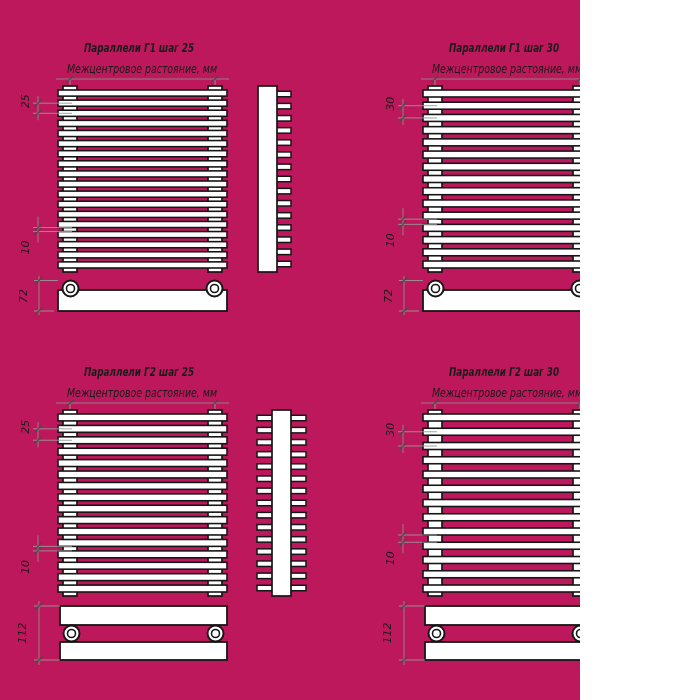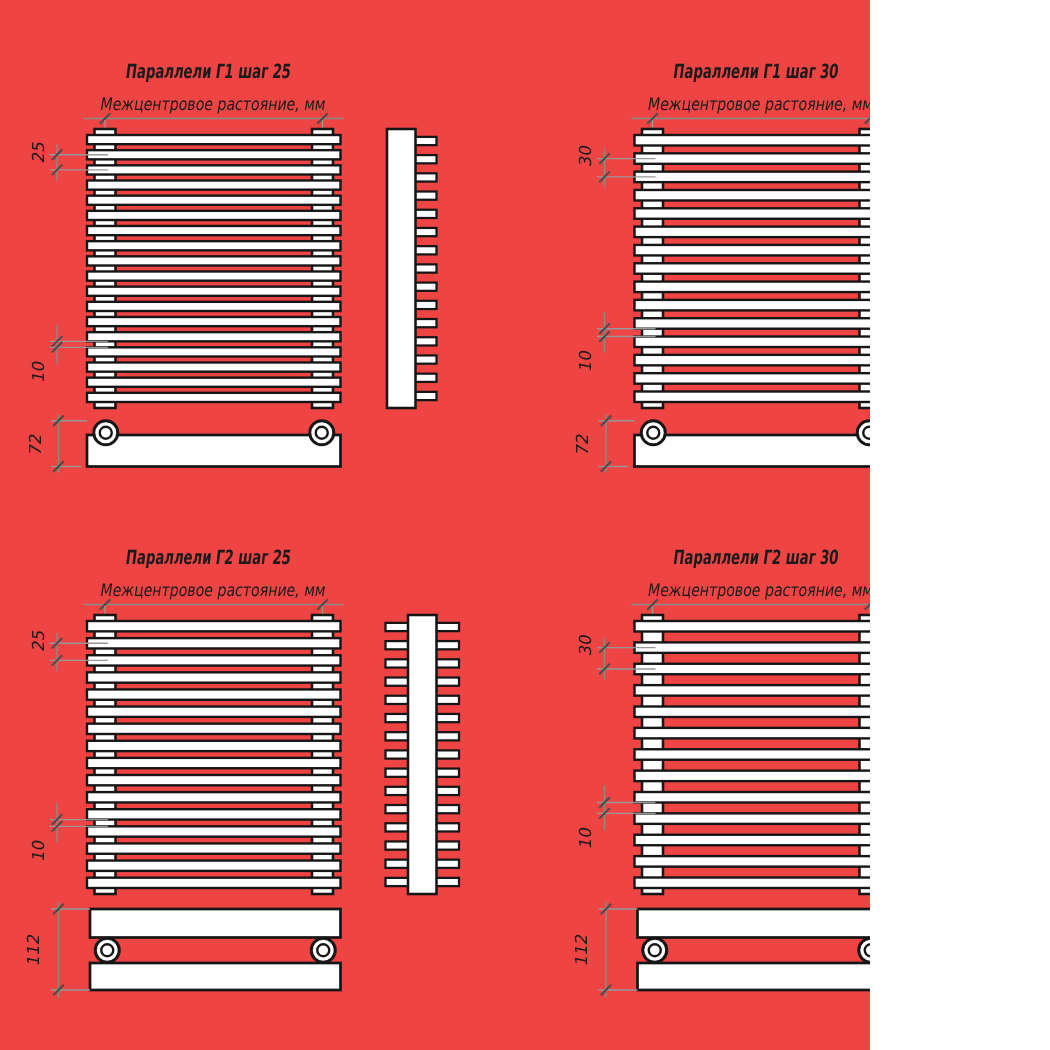--- a/index.html
+++ b/index.html
@@ -1,16 +1,16 @@
 <!DOCTYPE html>
 <html><head>
 <meta charset="utf-8">
 <style>
   html,body{margin:0;padding:0;background:#ffffff;}
-  .canvas{position:relative;width:580px;height:700px;background:#ef4444;overflow:hidden;}
+  .canvas{position:relative;width:580px;height:700px;background:#be185d;overflow:hidden;}
   svg{display:block;}
   svg text{font-family:"DejaVu Sans",sans-serif;font-style:italic;fill:#1a1a1a;}
   .t-title{font-weight:bold;font-size:13px;}
   .t-sub{font-size:11.5px;}
   .t-dim{font-size:11px;}
 </style>
 </head>
 <body>
 
 <div class="canvas">

